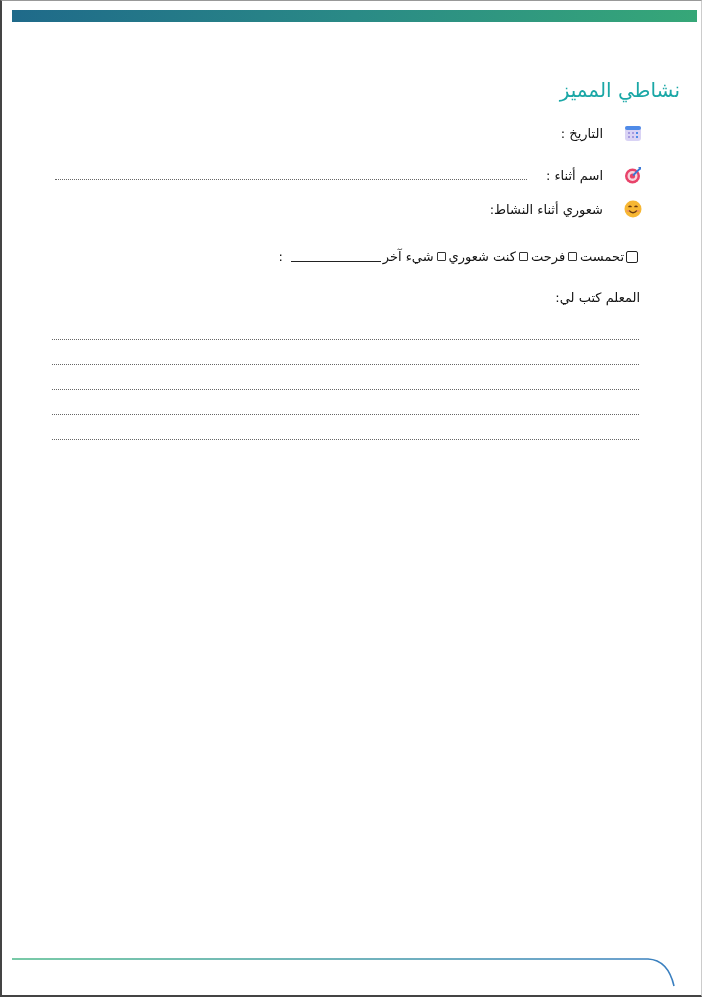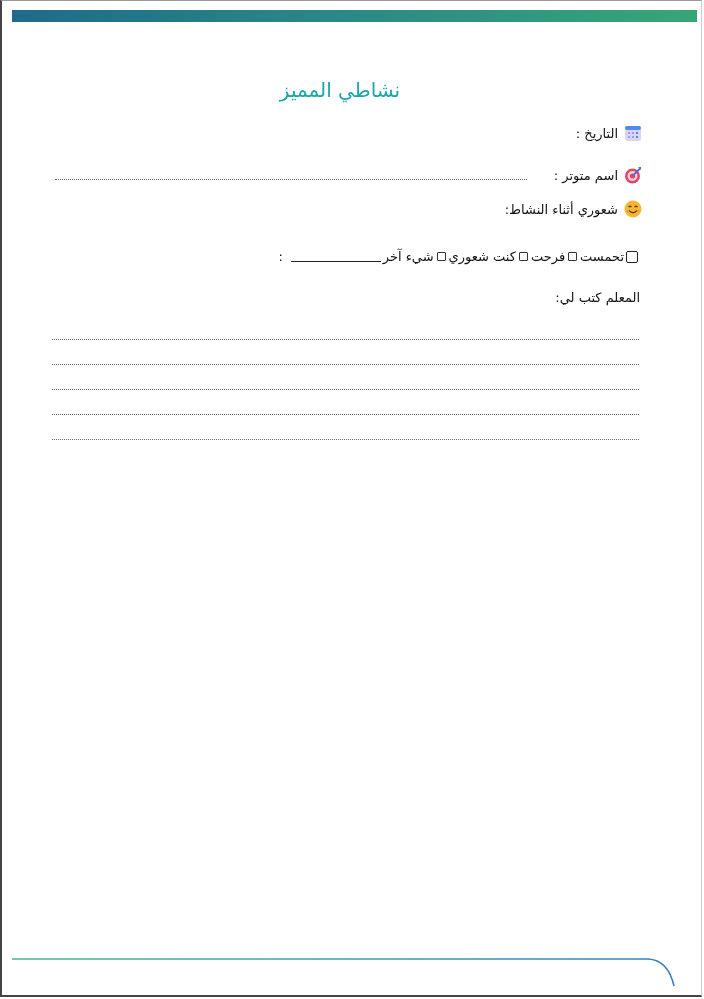--- a/index.html
+++ b/index.html
@@ -13,26 +13,26 @@
     position:absolute; left:0; top:0; width:702px; height:997px;
     border-left:2px solid #444; border-top:1px solid #999;
     border-bottom:2px solid #444; border-right:1px solid #ccc;
     box-sizing:border-box;
   }
   .top-bar {
     position:absolute; left:12px; top:10px; width:685px; height:12px;
     background:linear-gradient(to right, #1f6a8a, #2a8a86 50%, #36a778);
   }
   .title {
-    position:absolute; left:0; width:680px; top:78px; text-align:center;
+    position:absolute; left:0; width:680px; top:78px; text-align:right;
     font-size:20px; color:#1aa7a6; direction:rtl;
   }
   .row {
     position:absolute; right:62px; direction:rtl; font-size:13px;
-    display:flex; align-items:center; gap:4px; white-space:nowrap;
+    display:flex; align-items:center; gap:19px; white-space:nowrap;
   }
   .emoji { display:inline-block; width:18px; height:18px; margin-left:2px; }
   .dots-inline {
     position:absolute; left:55px; top:179px; width:472px;
     border-bottom:1px dotted #666;
   }
   .line {
     position:absolute; left:52px; width:587px; border-bottom:1px dotted #666;
   }
   .checkbox-sm { display:inline-block; width:7px; height:7px; border:1px solid #333; border-radius:1px; margin:0 3px; }
@@ -65,21 +65,21 @@
 </div>
 
 <div class="row" style="top:166px;">
   <svg class="emoji" viewBox="0 0 18 18">
     <circle cx="8.5" cy="10" r="7.5" fill="#e8436a"></circle>
     <circle cx="8.5" cy="10" r="5" fill="#f8d2dc"></circle>
     <circle cx="8.5" cy="10" r="2.6" fill="#e8436a"></circle>
     <line x1="9" y1="9.5" x2="16" y2="2.5" stroke="#3b78d6" stroke-width="1.8"></line>
     <path d="M14 1 L17 1 L17 4 Z" fill="#3b78d6"></path>
   </svg>
-  <span>اسم متوتر :</span>
+  <span>اسم أثناء :</span>
 </div>
 <div class="dots-inline"></div>
 
 <div class="row" style="top:200px;">
   <svg class="emoji" viewBox="0 0 18 18">
     <circle cx="9" cy="9" r="8.5" fill="#f7b733"></circle>
     <path d="M4.5 7 Q6 5.5 7.5 7" stroke="#6b3a10" stroke-width="1.2" fill="none"></path>
     <path d="M10.5 7 Q12 5.5 13.5 7" stroke="#6b3a10" stroke-width="1.2" fill="none"></path>
     <path d="M5 10.5 Q9 15 13 10.5" stroke="#6b3a10" stroke-width="1.3" fill="none"></path>
     <ellipse cx="4" cy="11" rx="1.6" ry="1" fill="#f08a6a" opacity="0.7"></ellipse>

